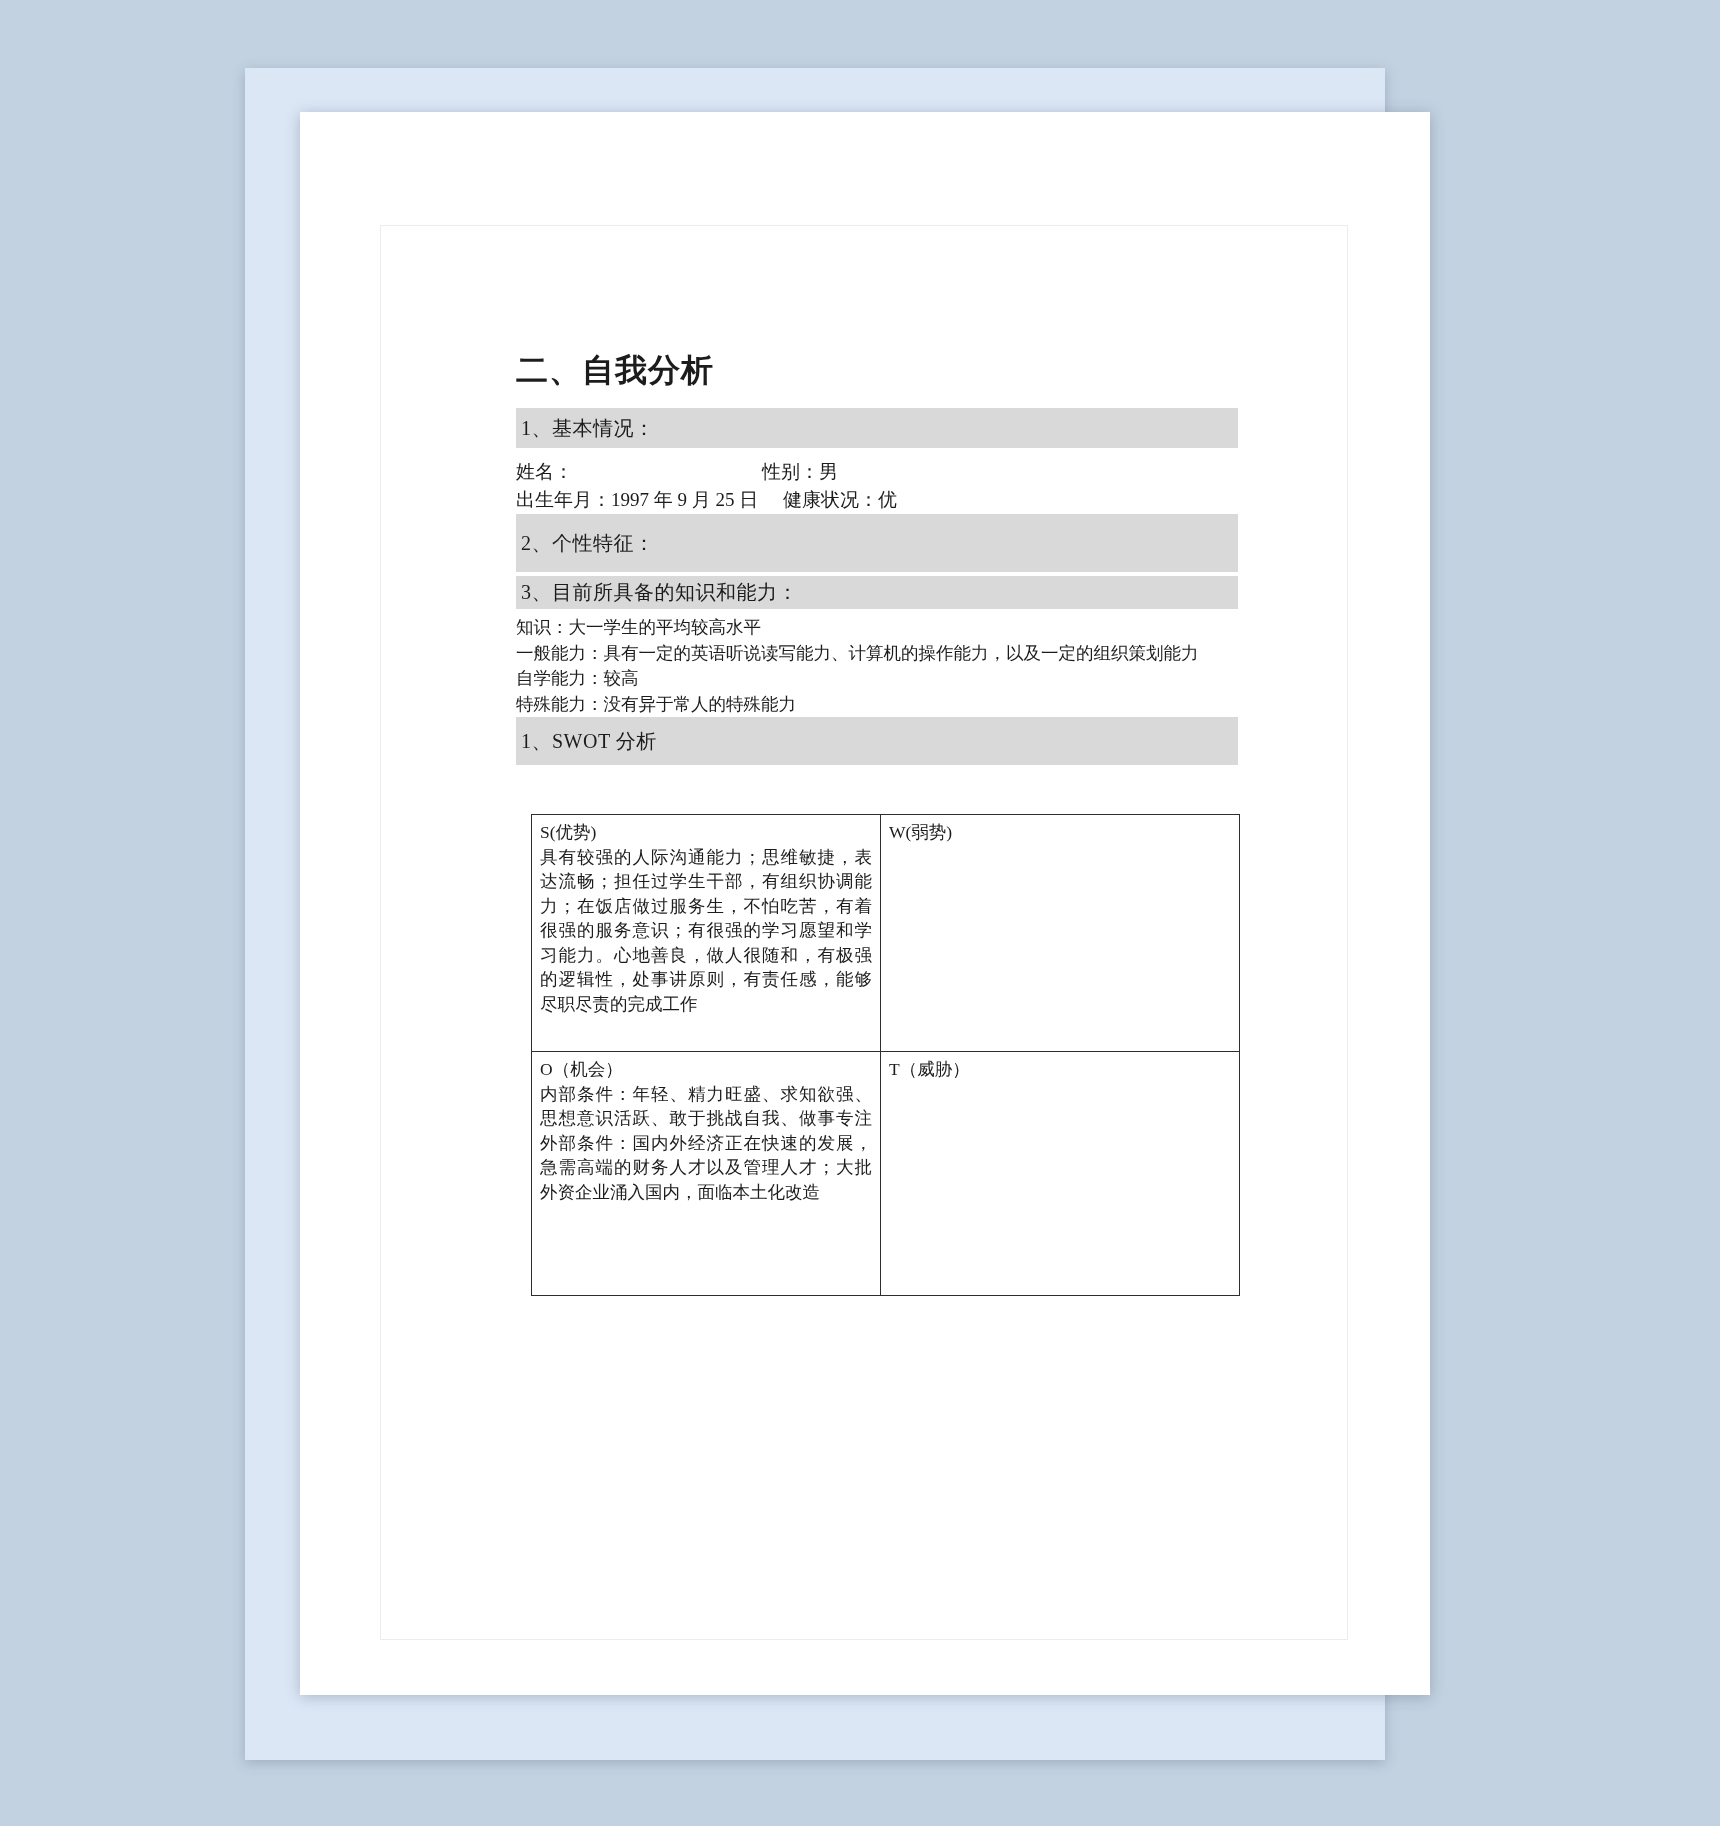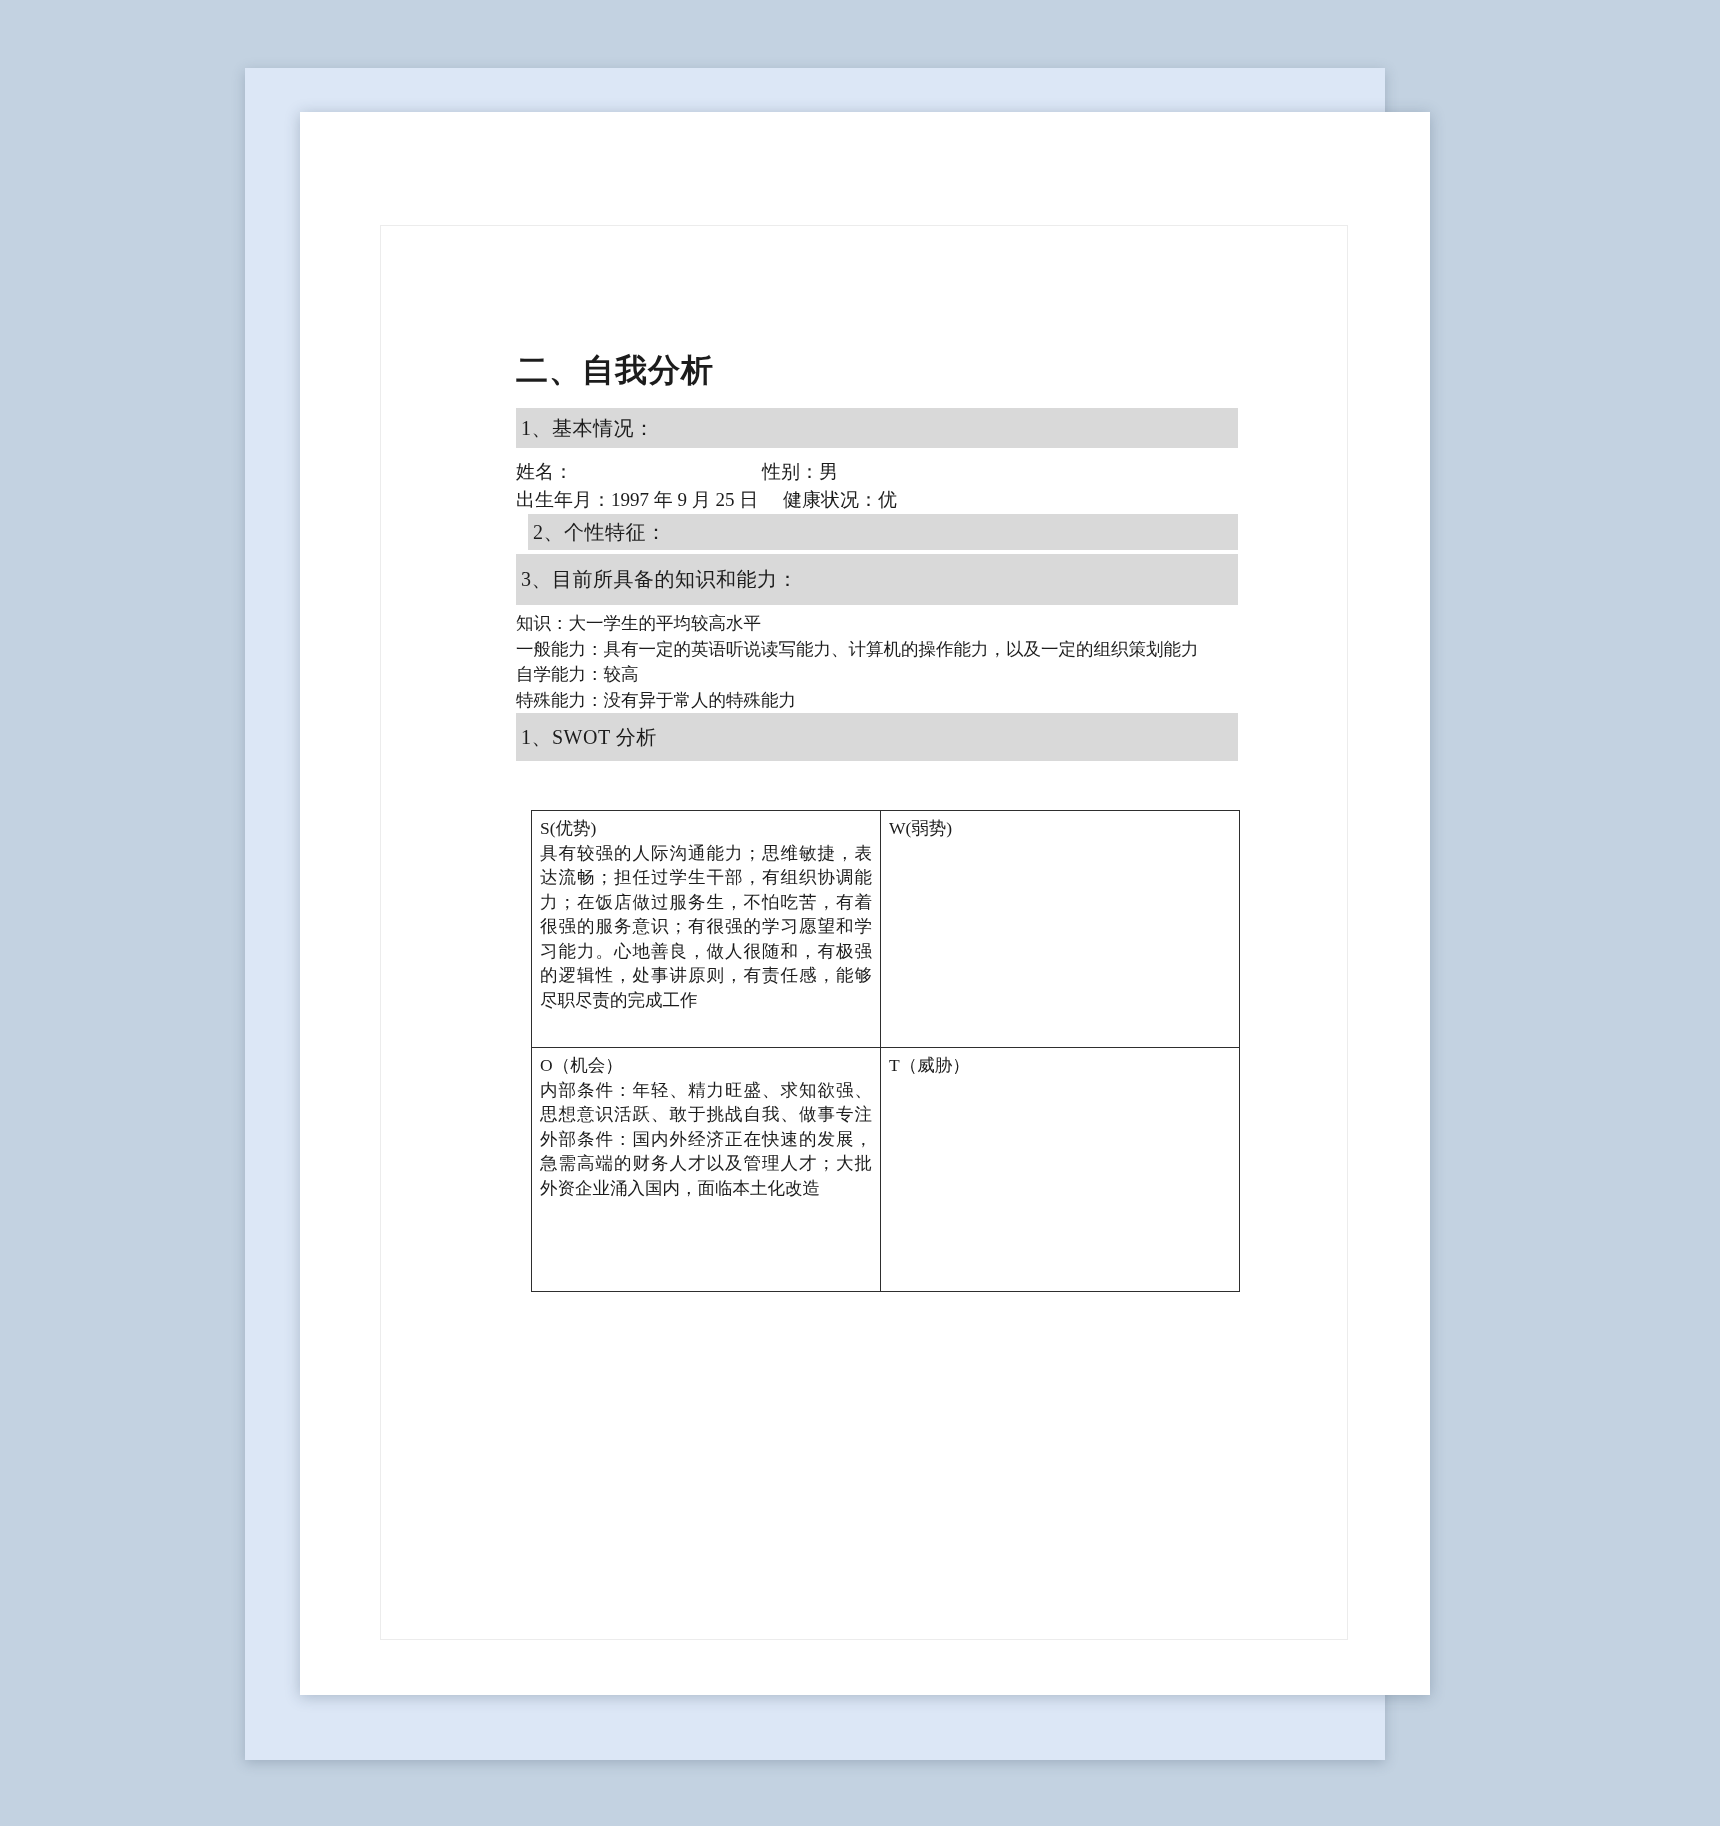--- a/index.html
+++ b/index.html
@@ -41,22 +41,22 @@
     font-size:32px;font-weight:bold;line-height:40px;letter-spacing:1px;
     margin-bottom:18px;
   }
   .section-bar{
     background:var(--section-bar);
     display:flex;align-items:center;
     font-size:20px;padding-left:5px;
     letter-spacing:.5px;
   }
   .bar-1{height:40px;margin-bottom:10px;}
-  .bar-2{height:36px;margin-top:0;margin-left:12px;}
-  .bar-3{height:51px;margin-top:4px;}
+  .bar-2{height:58px;margin-top:0;}
+  .bar-3{height:33px;margin-top:4px;}
   .bar-4{height:48px;}
   .fields{font-size:19px;font-family:Liberation Serif, serif;}
   .field-row{display:flex;line-height:28px;}
   .fcell{display:inline-block;}
   .fw1{width:246px;}
   .fw2{width:267px;}
   .body-block{font-size:17.5px;text-align:justify;}
   .sec2{margin-top:8px;line-height:25.5px;margin-bottom:0;}
   .sec3{margin-top:6px;line-height:25.5px;margin-bottom:0;}
   .swot-table{

